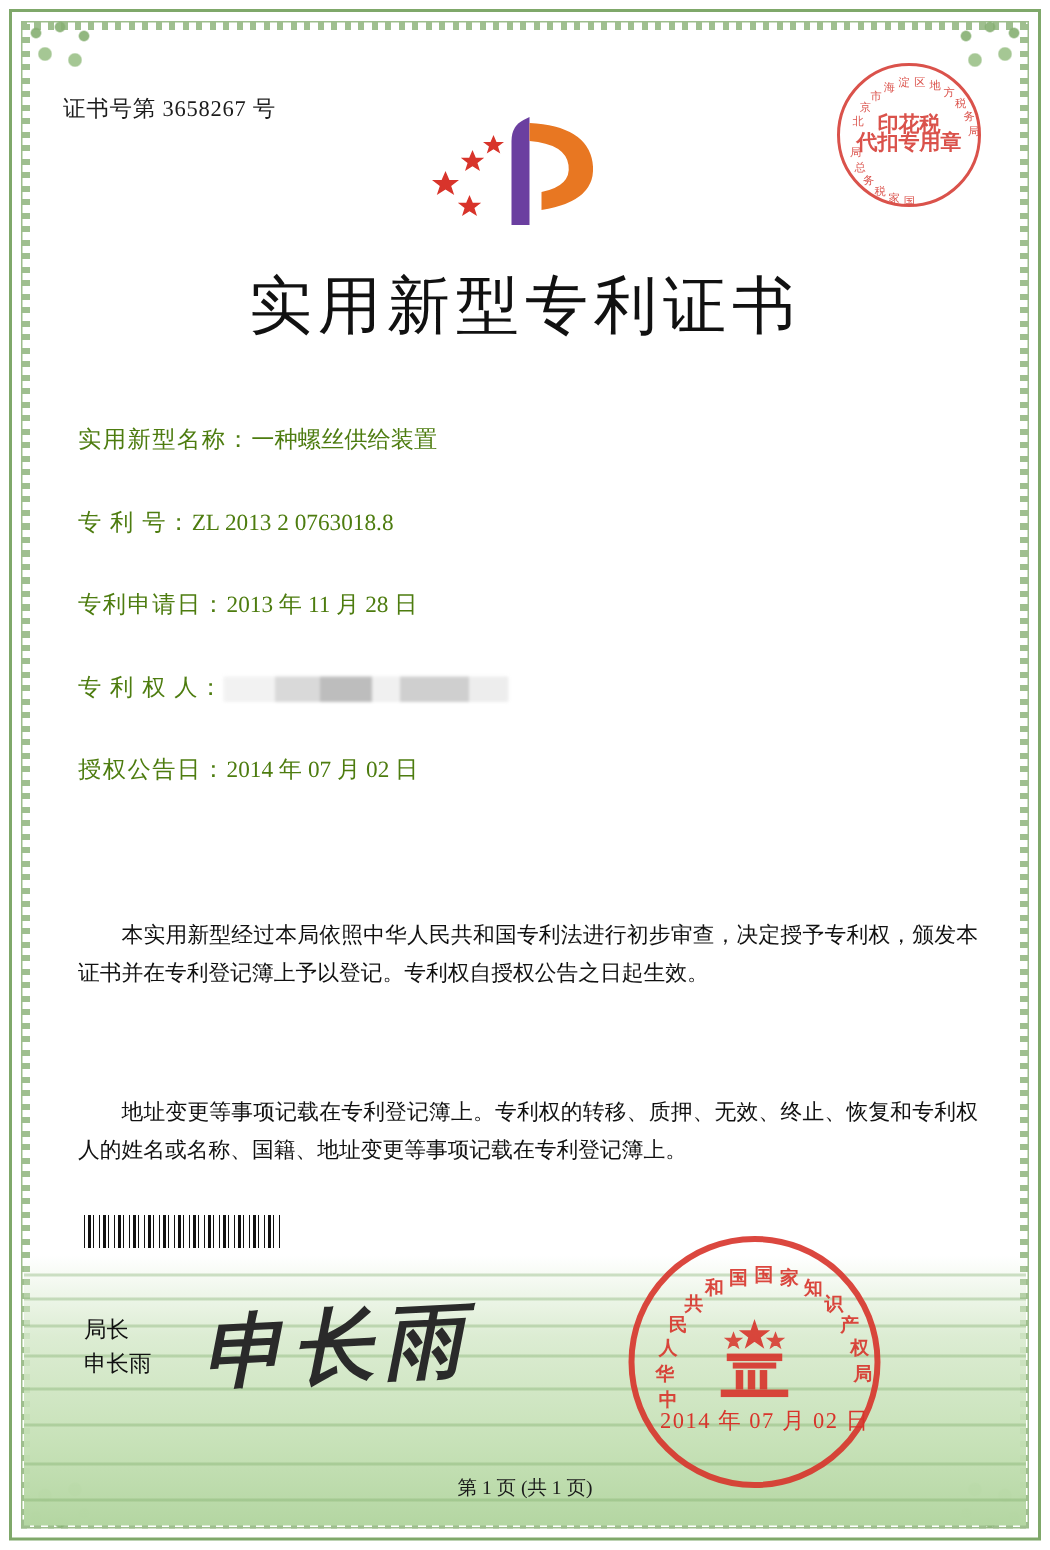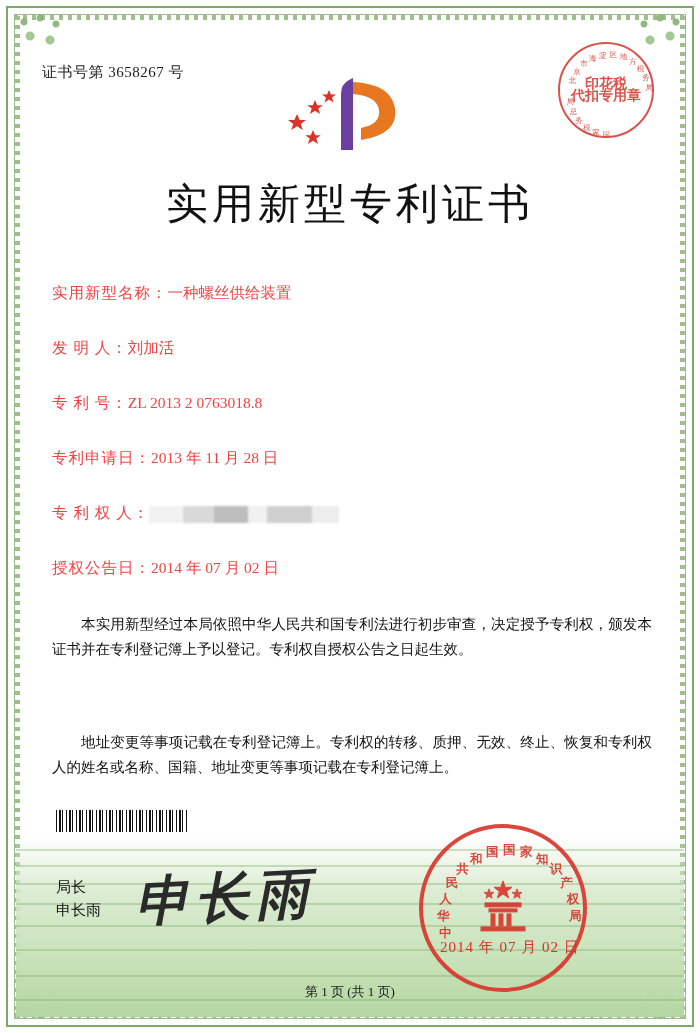--- a/index.html
+++ b/index.html
@@ -137,21 +137,21 @@
     letter-spacing: 4px;
     color: #111;
     font-family: "DejaVu Serif", "Liberation Serif", serif;
   }
 
   .fields {
     position: absolute;
     left: 52px; top: 283px;
     width: 600px;
     font-size: 15.5px;
-    color: #ef4444;
+    color: #4d7c0f;
   }
   .field-row {
     position: relative;
     height: 55px;
     white-space: nowrap;
   }
   .field-label {
     display: inline-block;
     letter-spacing: 1px;
   }
@@ -322,23 +322,20 @@
       </div>
     </div>
 
     <div class="title">实用新型专利证书</div>
 
     <div class="fields">
       <div class="field-row">
         <span class="field-label">实用新型名称：</span><span class="field-value">一种螺丝供给装置</span>
       </div>
       <div class="field-row">
-        <span class="field-label">发  明  人：</span><span class="field-value">刘加活</span>
-      </div>
-      <div class="field-row">
         <span class="field-label">专  利  号：</span><span class="field-value">ZL 2013 2 0763018.8</span>
       </div>
       <div class="field-row">
         <span class="field-label">专利申请日：</span><span class="field-value">2013 年 11 月 28 日</span>
       </div>
       <div class="field-row">
         <span class="field-label">专 利 权 人：</span><span class="redacted"></span>
       </div>
       <div class="field-row">
         <span class="field-label">授权公告日：</span><span class="field-value">2014 年 07 月 02 日</span>

